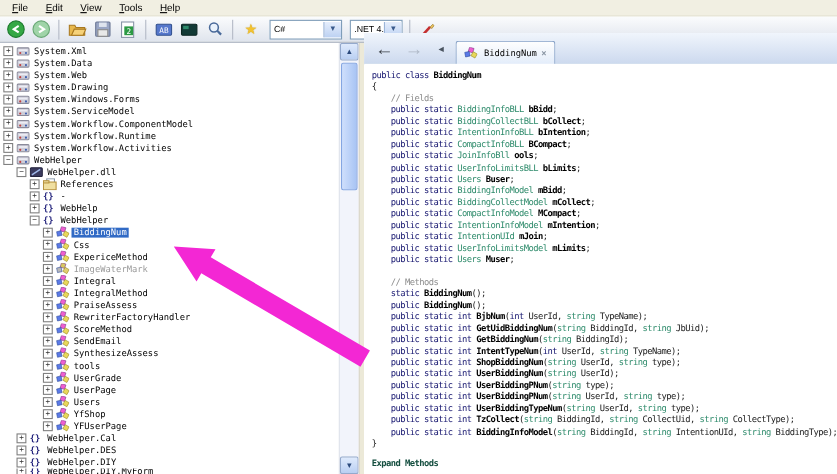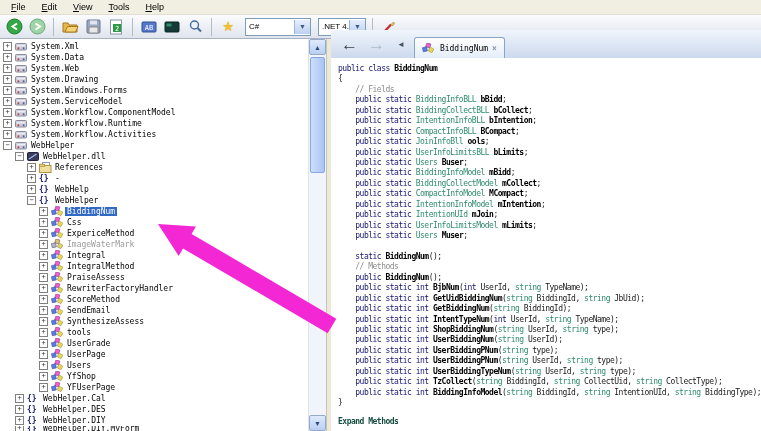--- a/index.html
+++ b/index.html
@@ -562,22 +562,22 @@
             <div class="cl"><span class="k">    public static </span><span class="t">UserInfoLimitsBLL</span><span class="p"> </span><span class="m">bLimits</span><span class="p">;</span></div>
             <div class="cl"><span class="k">    public static </span><span class="t">Users</span><span class="p"> </span><span class="m">Buser</span><span class="p">;</span></div>
             <div class="cl"><span class="k">    public static </span><span class="t">BiddingInfoModel</span><span class="p"> </span><span class="m">mBidd</span><span class="p">;</span></div>
             <div class="cl"><span class="k">    public static </span><span class="t">BiddingCollectModel</span><span class="p"> </span><span class="m">mCollect</span><span class="p">;</span></div>
             <div class="cl"><span class="k">    public static </span><span class="t">CompactInfoModel</span><span class="p"> </span><span class="m">MCompact</span><span class="p">;</span></div>
             <div class="cl"><span class="k">    public static </span><span class="t">IntentionInfoModel</span><span class="p"> </span><span class="m">mIntention</span><span class="p">;</span></div>
             <div class="cl"><span class="k">    public static </span><span class="t">IntentionUId</span><span class="p"> </span><span class="m">mJoin</span><span class="p">;</span></div>
             <div class="cl"><span class="k">    public static </span><span class="t">UserInfoLimitsModel</span><span class="p"> </span><span class="m">mLimits</span><span class="p">;</span></div>
             <div class="cl"><span class="k">    public static </span><span class="t">Users</span><span class="p"> </span><span class="m">Muser</span><span class="p">;</span></div>
             <div class="cl">&nbsp;</div>
+            <div class="cl"><span class="c">    // Methods</span></div>
             <div class="cl"><span class="k">    static </span><span class="m">BiddingNum</span><span class="p">();</span></div>
-            <div class="cl"><span class="c">    // Methods</span></div>
             <div class="cl"><span class="k">    public </span><span class="m">BiddingNum</span><span class="p">();</span></div>
             <div class="cl"><span class="k">    public static int </span><span class="m">BjbNum</span><span class="p">(</span><span class="k">int</span><span class="p"> UserId, </span><span class="t">string</span><span class="p"> TypeName);</span></div>
             <div class="cl"><span class="k">    public static int </span><span class="m">GetUidBiddingNum</span><span class="p">(</span><span class="t">string</span><span class="p"> BiddingId, </span><span class="t">string</span><span class="p"> JbUid);</span></div>
             <div class="cl"><span class="k">    public static int </span><span class="m">GetBiddingNum</span><span class="p">(</span><span class="t">string</span><span class="p"> BiddingId);</span></div>
             <div class="cl"><span class="k">    public static int </span><span class="m">IntentTypeNum</span><span class="p">(</span><span class="k">int</span><span class="p"> UserId, </span><span class="t">string</span><span class="p"> TypeName);</span></div>
             <div class="cl"><span class="k">    public static int </span><span class="m">ShopBiddingNum</span><span class="p">(</span><span class="t">string</span><span class="p"> UserId, </span><span class="t">string</span><span class="p"> type);</span></div>
             <div class="cl"><span class="k">    public static int </span><span class="m">UserBiddingNum</span><span class="p">(</span><span class="t">string</span><span class="p"> UserId);</span></div>
             <div class="cl"><span class="k">    public static int </span><span class="m">UserBiddingPNum</span><span class="p">(</span><span class="t">string</span><span class="p"> type);</span></div>
             <div class="cl"><span class="k">    public static int </span><span class="m">UserBiddingPNum</span><span class="p">(</span><span class="t">string</span><span class="p"> UserId, </span><span class="t">string</span><span class="p"> type);</span></div>
             <div class="cl"><span class="k">    public static int </span><span class="m">UserBiddingTypeNum</span><span class="p">(</span><span class="t">string</span><span class="p"> UserId, </span><span class="t">string</span><span class="p"> type);</span></div>

